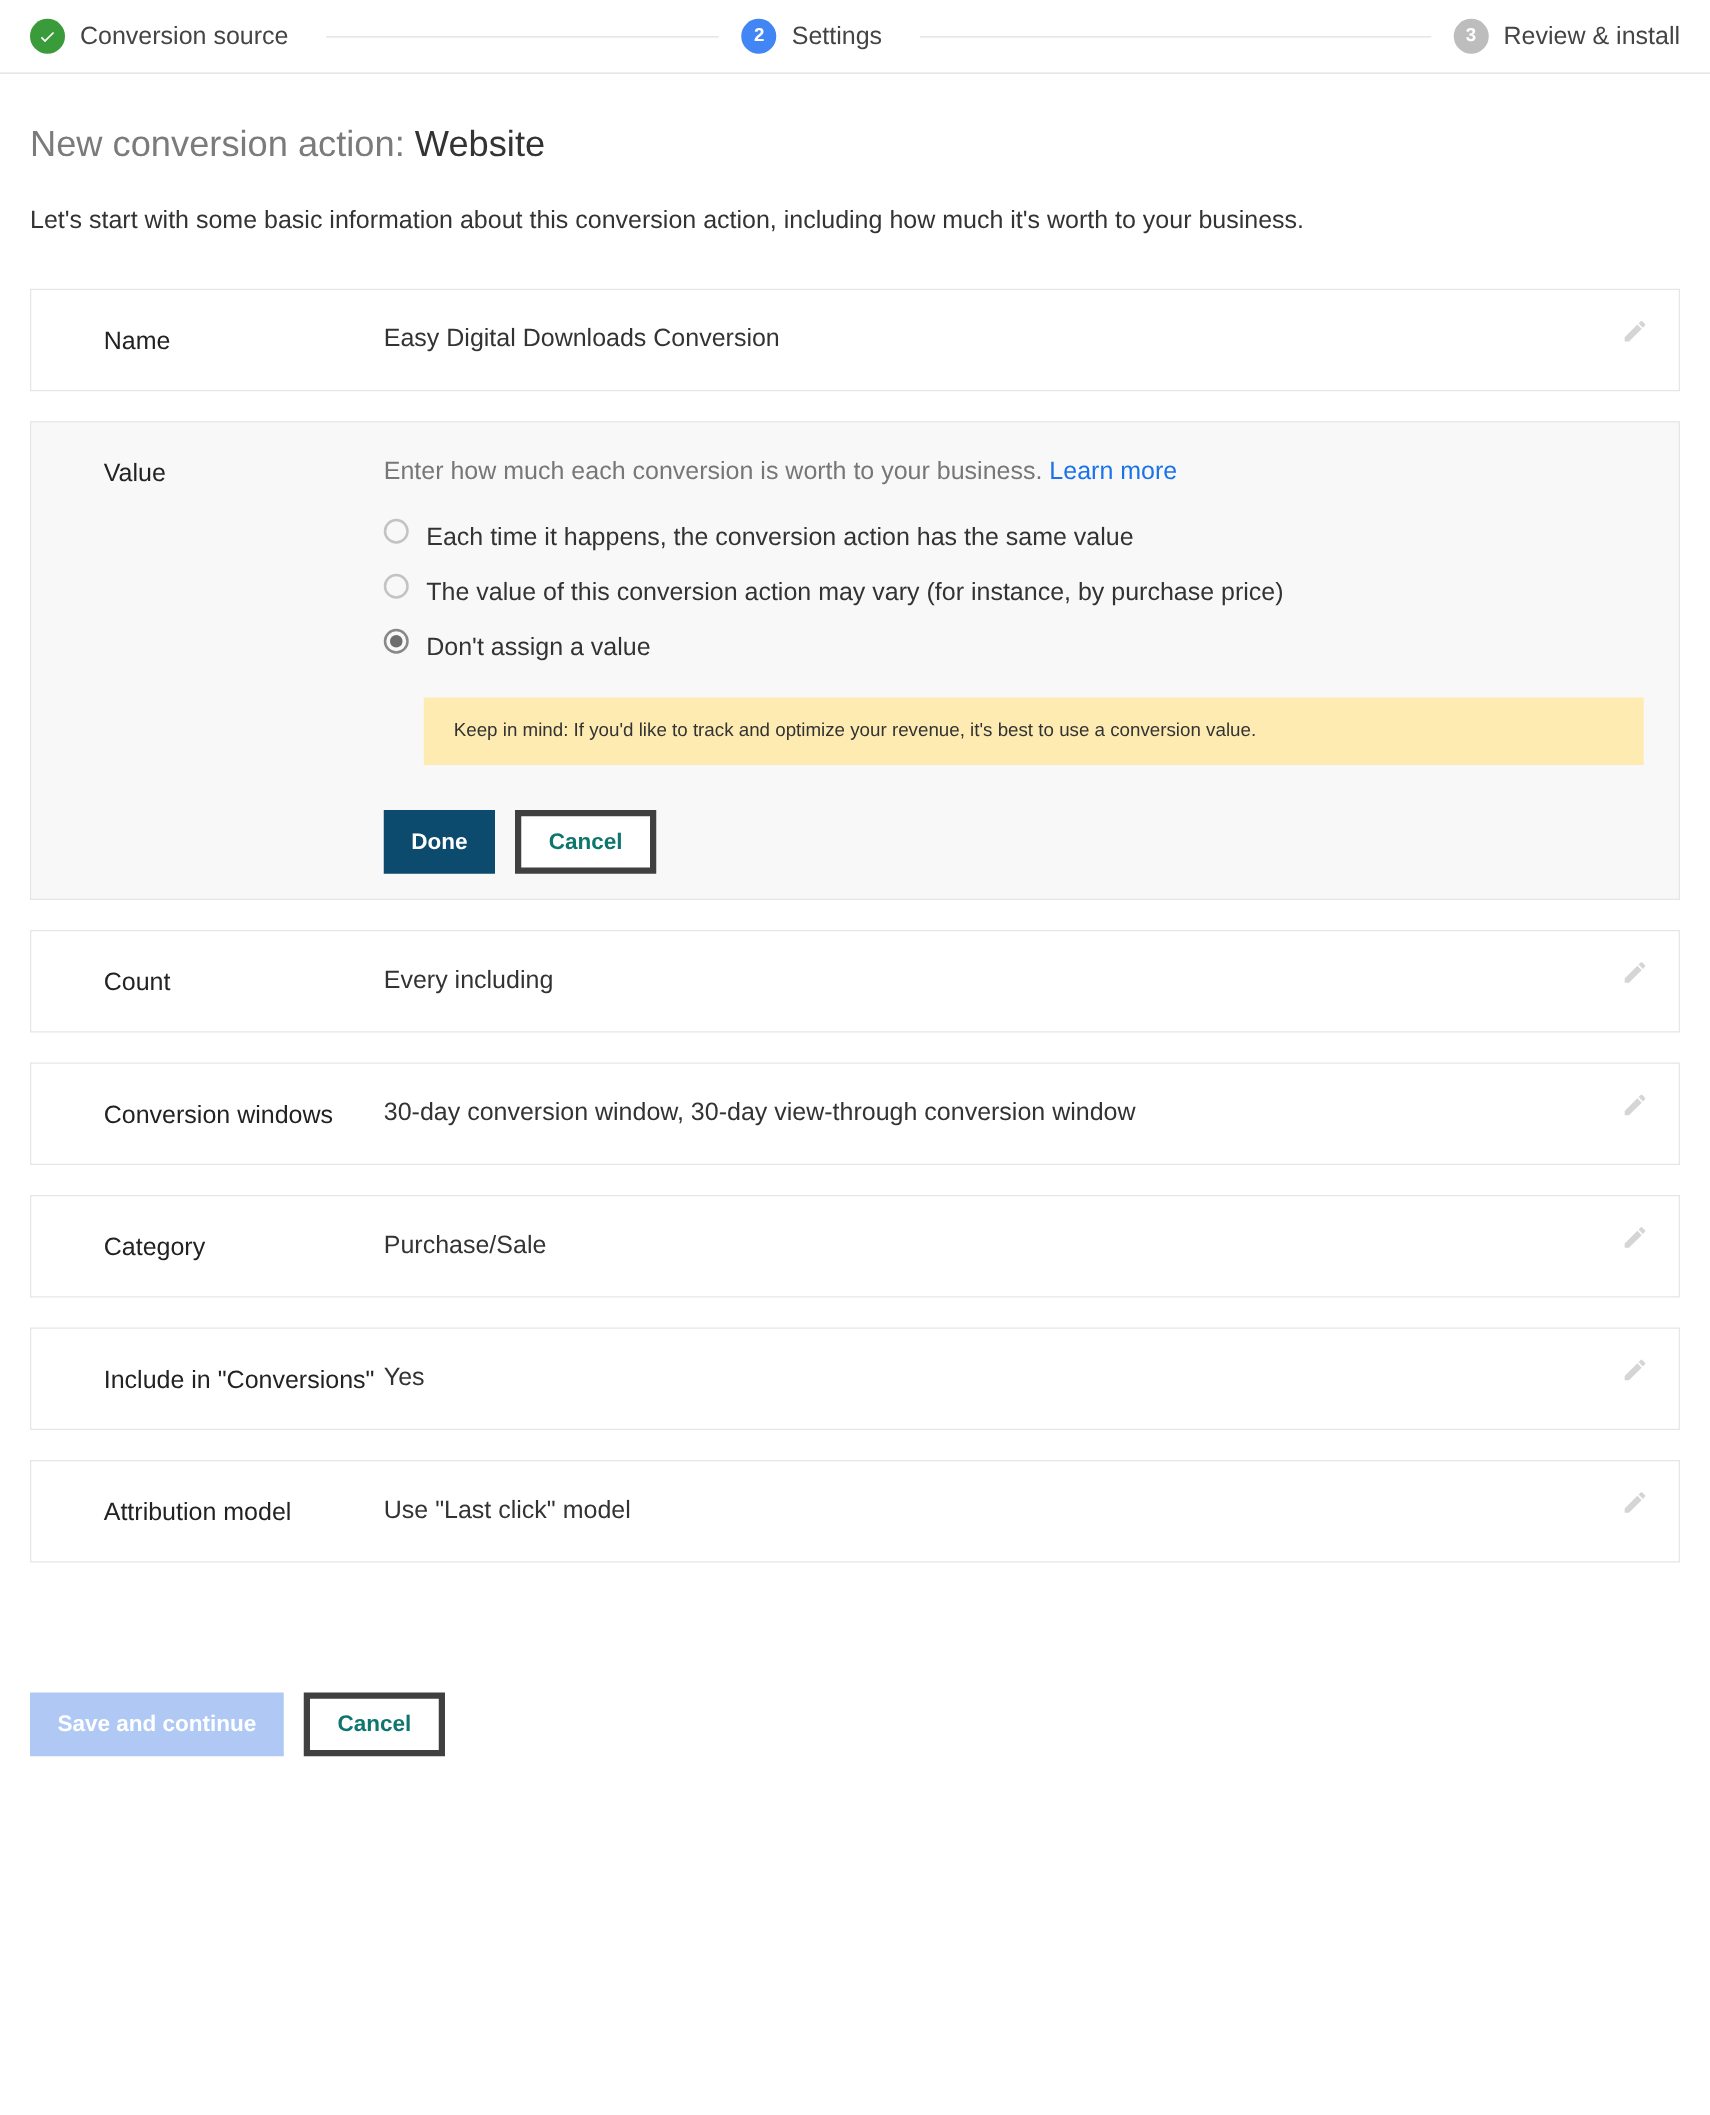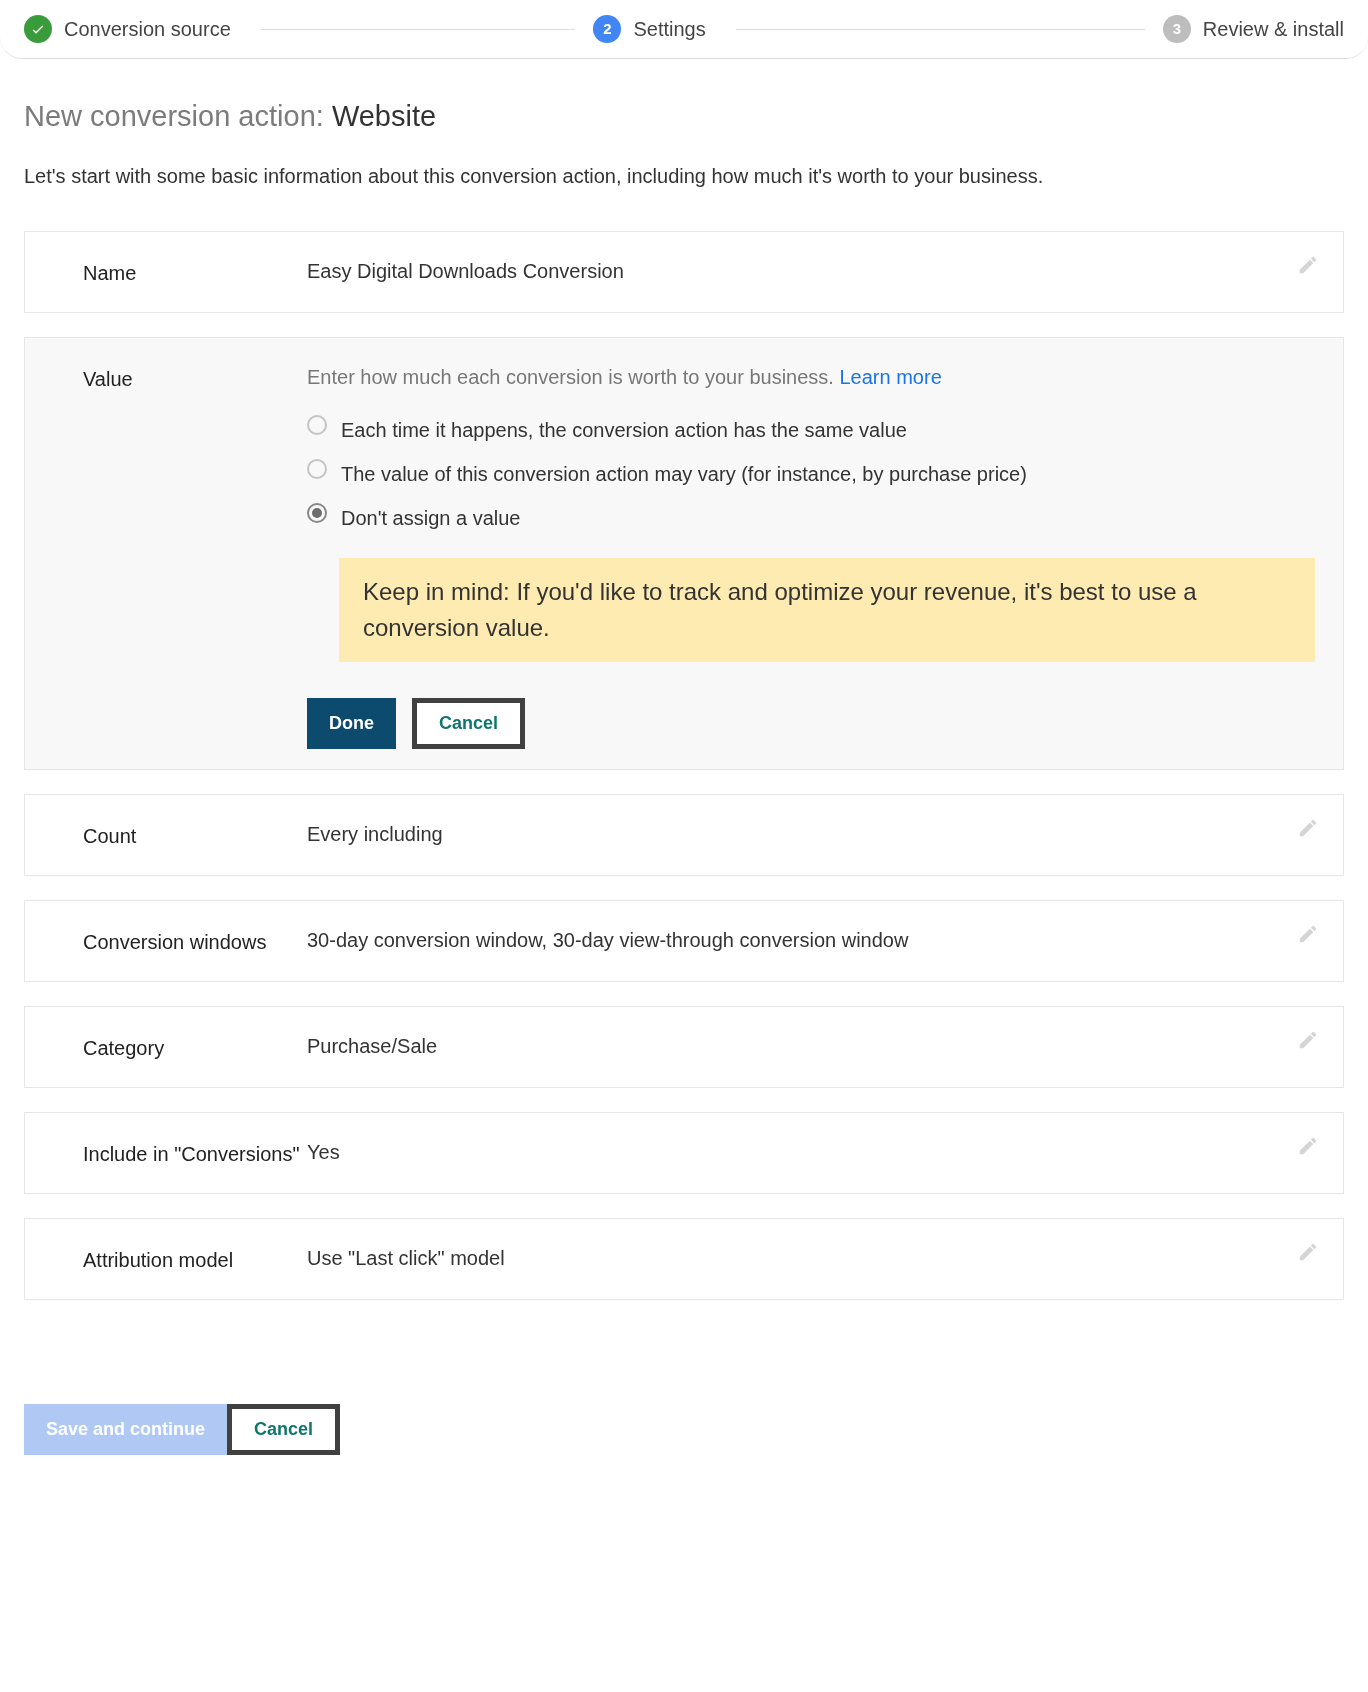--- a/index.html
+++ b/index.html
@@ -8,21 +8,20 @@
     background: #ffffff;
     color: #3c4043;
     font-size: 19px;
     line-height: 1.5;
   }
   .stepper {
     display: flex;
     align-items: center;
     padding: 14px 24px;
     border-bottom: 1px solid #e0e0e0;
-    border-radius: 22px;
   }
   .step {
     display: flex;
     align-items: center;
     gap: 12px;
     flex: 1;
   }
   .step-line {
     flex: 1;
     height: 1px;
@@ -96,37 +95,37 @@
     border-radius: 50%;
     background: #6d6d6d;
     display: block;
   }
   .radio-label { font-size: 20px; color: #333; }
 
   .warning-box {
     background: #fdebb2;
     padding: 16px 24px;
     margin: 18px 0 0 32px;
-    font-size: 24px;
+    font-size: 15px;
     color: #333;
   }
 
   .button-row { display: flex; gap: 16px; margin-top: 36px; }
   .btn {
     padding: 10px 22px;
     font-size: 18px;
     font-weight: 700;
     border: none;
     cursor: pointer;
   }
   .btn-primary { background: #0c4a6e; color: #fff; }
   .btn-primary.disabled { background: #b0c9f4; color: #fff; cursor: default; }
   .btn-secondary { background: #fff; color: #0f766e; border: 5px solid #404040; text-align: center; }
 
-  .footer-buttons { display: flex; gap: 0; padding: 40px 24px 24px 24px; }
+  .footer-buttons { display: flex; gap: 16px; padding: 40px 24px 24px 24px; }
 </style>
 </head>
 <body>
 
 <div class="stepper">
   <div class="step">
     <span class="step-circle done">
       <svg class="check-icon" viewBox="0 0 24 24">
           <path fill="#fff" d="M9 16.2l-3.5-3.5L4 14.2l5 5 11-11-1.4-1.4z"></path>
         </svg>

